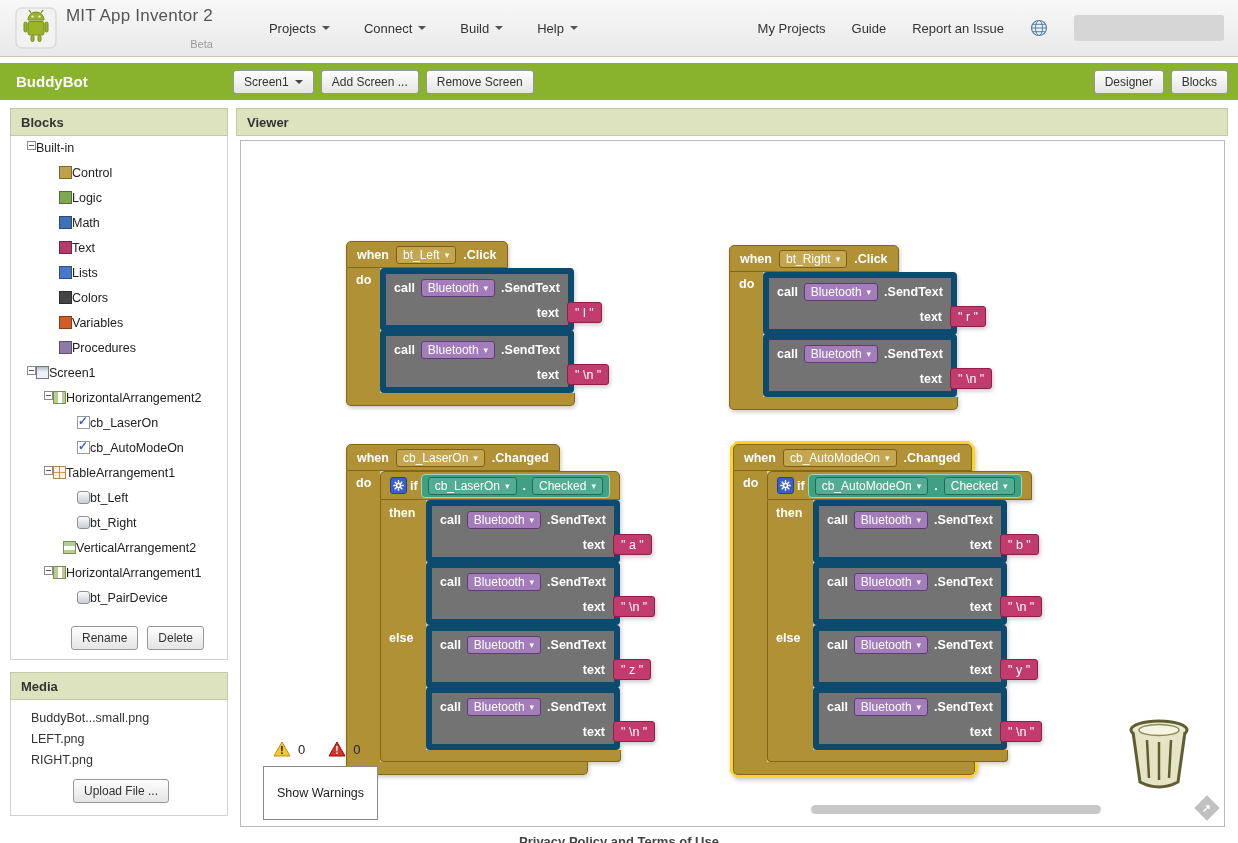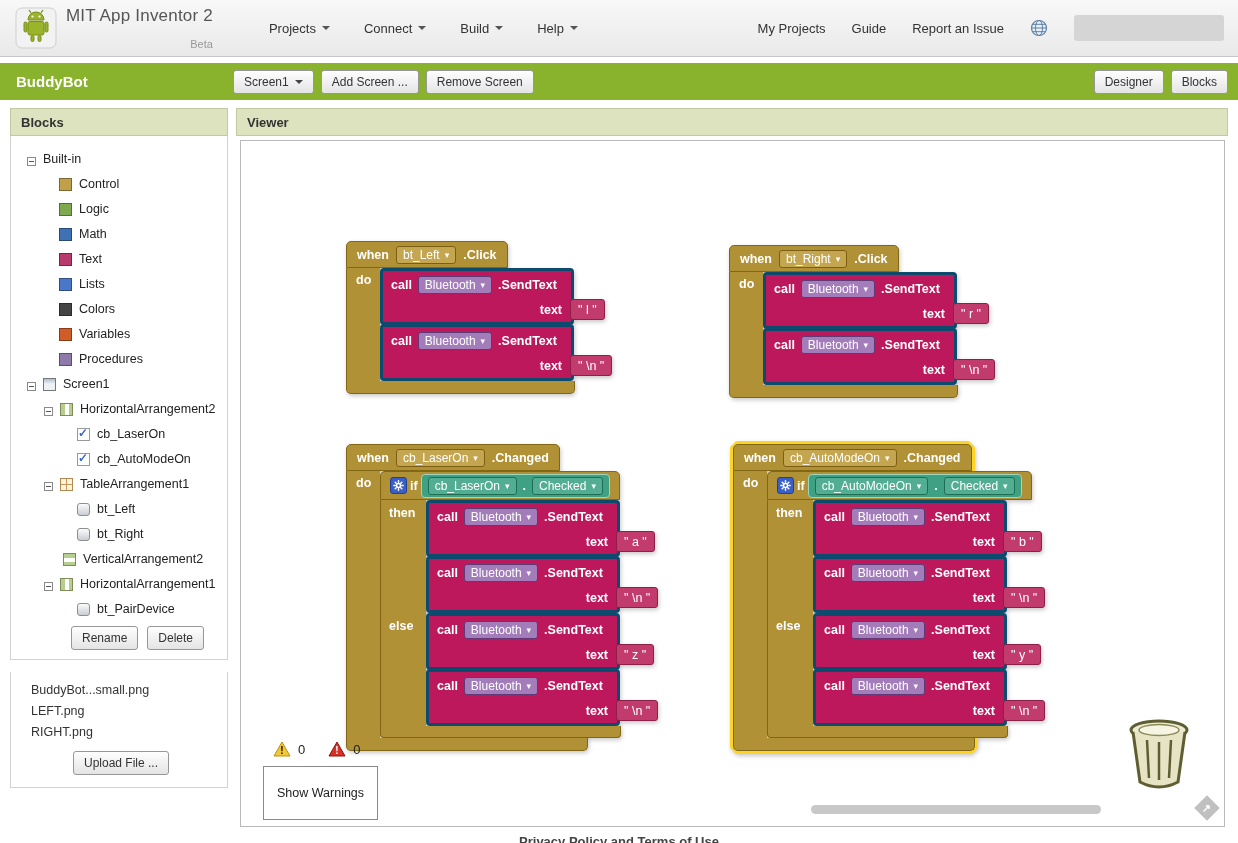--- a/index.html
+++ b/index.html
@@ -27,21 +27,21 @@
   .btn .car{border-top-color:#444}
   .screen-btns{position:absolute;left:233px;display:flex;gap:7px}
   .view-btns{position:absolute;right:10px;display:flex;gap:7px}
 
   
   .panel-hd{background:#dde3bf;border:1px solid #c3c9a3;padding:6px 10px;font-weight:bold;font-size:13px;color:#333;height:28px}
   .panel-bd{border:1px solid #d2d2d2;border-top:none;background:#fff}
 
   .left-col{position:absolute;left:10px;top:108px;width:218px}
   .blocks-bd{height:524px;padding-top:5px;position:relative;font-size:12.5px;color:#222}
-  .trow{display:flex;align-items:flex-end;gap:7px;height:25px;padding-left:16px;cursor:pointer;white-space:nowrap}
+  .trow{display:flex;align-items:flex-start;height:25px;padding-left:16px;cursor:pointer;white-space:nowrap}
   .trow.cat{padding-left:48px}
   .trow.lvl1{padding-left:33px}
   .trow.lvl2{padding-left:66px}
   .trow.lvl2b{padding-left:52px}
   .exp{width:9px;height:9px;border:1px solid #8a8a8a;background:#fff;position:relative;flex:none}
   .exp::after{content:"";position:absolute;left:1px;right:1px;top:3px;height:1px;background:#555}
   .swatch{width:13px;height:13px;flex:none;border:1px solid rgba(0,0,0,.35)}
   .ic{width:13px;height:13px;flex:none;display:inline-block}
   .ic-screen{border:1px solid #777;background:linear-gradient(#aebfce,#eef2f6 45%)}
   .ic-ha{border:1px solid #7e8c5a;background:linear-gradient(90deg,#b7cf8e 0 4px,#fff 4px 8px,#b7cf8e 8px)}
@@ -68,21 +68,21 @@
   .ev-body{display:flex;align-items:stretch;width:max-content}
   .ev-rail{width:34px;background:#b19136;border-left:1px solid #826715;padding:5px 0 0 9px}
   .ev-footer{height:13px;background:#b19136;border:1px solid #826715;border-top:none;border-radius:0 0 5px 5px}
 
   .dd{display:inline-flex;align-items:center;border-radius:3px;padding:1px 6px;font-size:12px;color:#fff;white-space:nowrap;cursor:pointer}
   .dd::after{content:"▾";font-size:9px;margin-left:5px;opacity:.95}
   .dd-gold{background:#c3a64f;border:1px solid #7c5f12}
   .dd-purple{background:#a37cba;border:1px solid #5e3a77}
   .dd-green{background:#53ad92;border:1px solid #1f6e54}
 
-  .callblock{position:relative;width:194px;background:#be185d;border:3px solid #0c4a6e;border-radius:4px;color:#fff}
+  .callblock{position:relative;width:194px;background:#737373;border:6px solid #0c4a6e;border-radius:4px;color:#fff}
   .callblock + .callblock{margin-top:-1px}
   .crow1{display:flex;align-items:center;gap:6px;height:27px;padding:0 8px}
   .crow2{display:flex;justify-content:flex-end;align-items:center;height:24px;padding:0 9px}
   .textblock{position:absolute;left:calc(100% - 1px);top:28px;height:21px;display:flex;align-items:center;background:#c23b6d;border:1px solid #8e2048;border-radius:3px;padding:0 7px;white-space:pre;font-size:12.5px;color:#fff;cursor:pointer}
 
   .ifblock{width:max-content}
   .if-header{display:flex;align-items:center;gap:3px;width:max-content;background:#b19136;border:1px solid #826715;border-radius:5px 5px 0 0;height:29px;padding:0 9px}
   .gear{width:17px;height:17px;background:#3a5fc8;border:1px solid #24418f;border-radius:3px;display:flex;align-items:center;justify-content:center;flex:none;cursor:pointer}
   .getter{display:flex;align-items:center;gap:6px;background:#3fa184;border:1px solid #9fd6c0;border-radius:4px;padding:2px 6px;cursor:pointer}
   .if-row{display:flex;width:max-content}
@@ -267,20 +267,21 @@
       <span>bt_PairDevice</span>
     </div>
 
     <div class="tree-actions">
       <button class="btn">Rename</button>
       <button class="btn">Delete</button>
     </div>
   </div>
 
   <div class="media-panel">
+    <div class="panel-hd">Media</div>
     <div class="panel-bd media-bd">
       <div class="mrow">BuddyBot...small.png</div>
       <div class="mrow">LEFT.png</div>
       <div class="mrow">RIGHT.png</div>
       <button class="btn upload">Upload File ...</button>
     </div>
   </div>
 </div>
 
 <div class="viewer">

